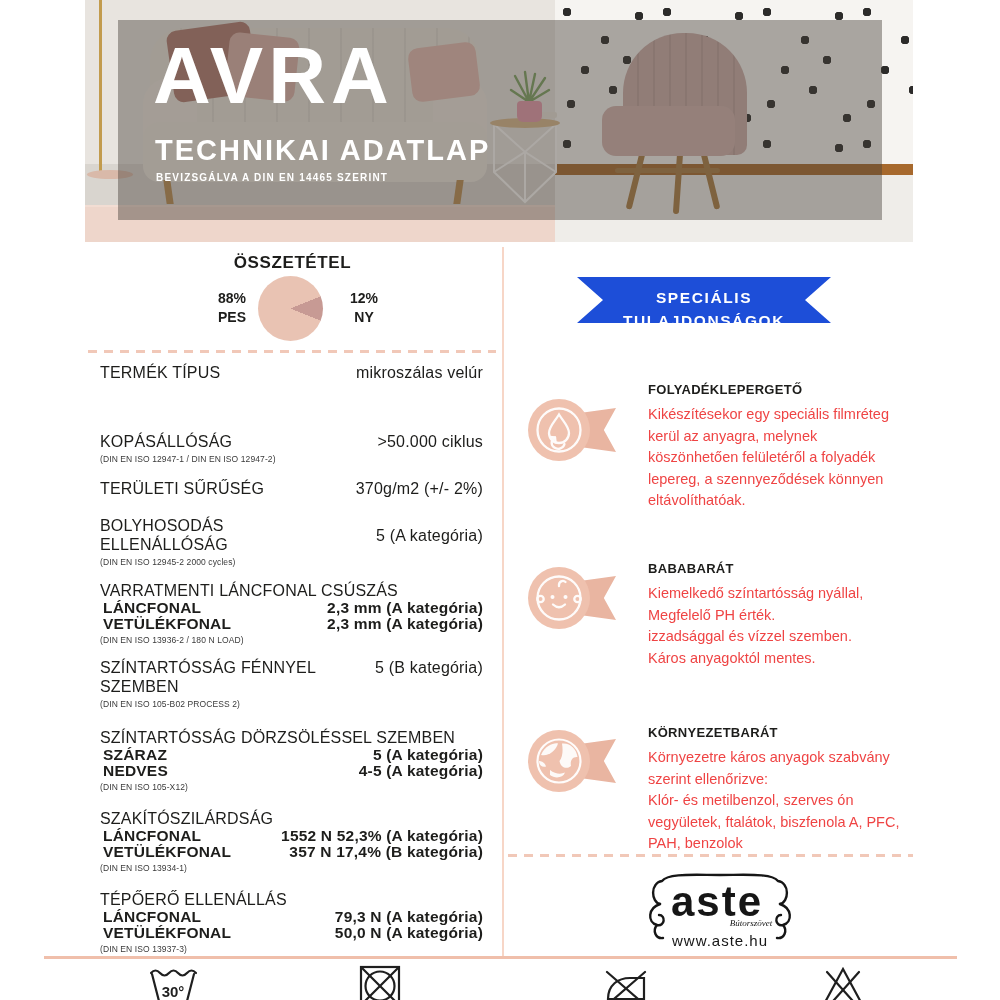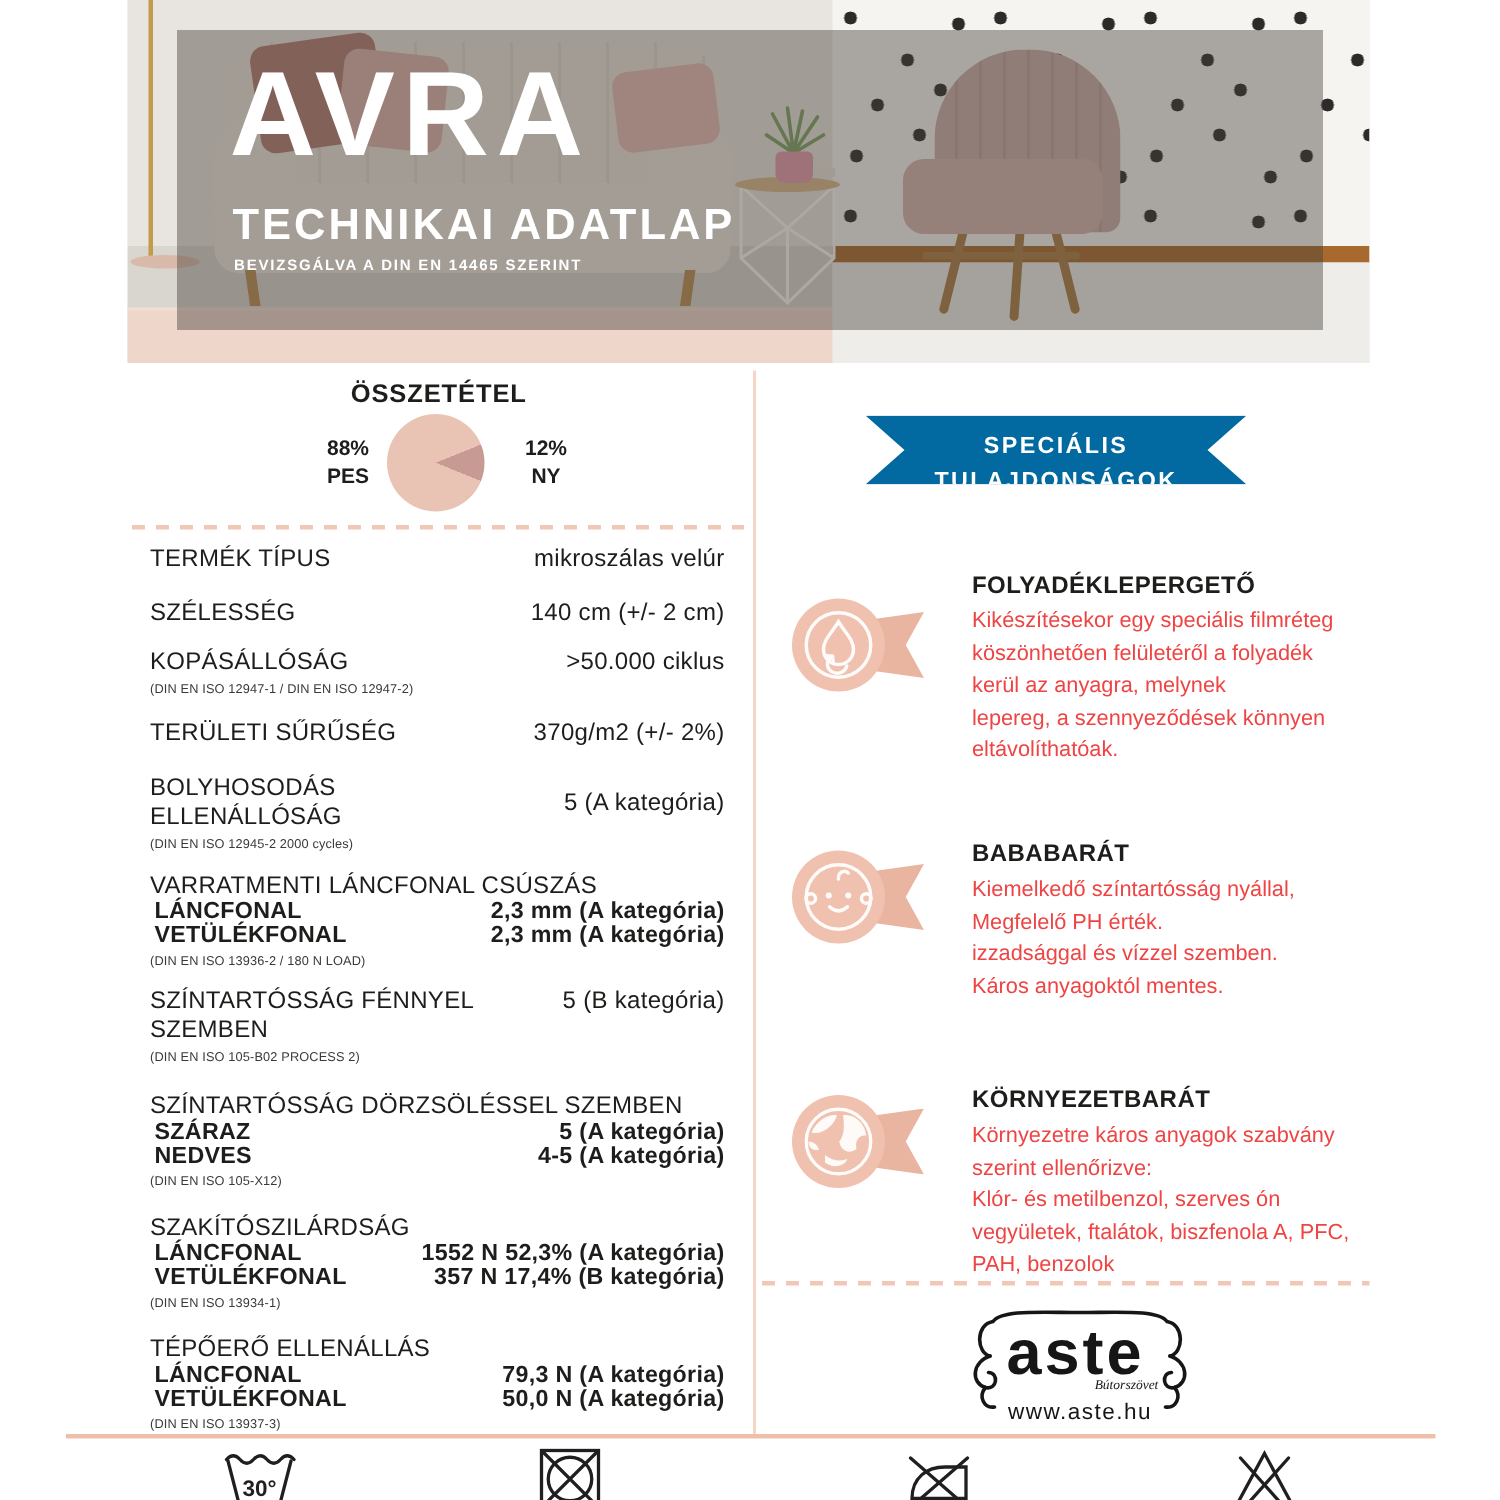--- a/index.html
+++ b/index.html
@@ -68,24 +68,24 @@
   .spec-row,.spec-group{position:absolute;left:100px;width:383px;}
   .spec-flex{display:flex;justify-content:space-between;}
   .spec-label,.spec-value,.spec-head{font-size:16px;font-weight:normal;letter-spacing:.2px;line-height:19px;}
   .spec-value{text-align:right;white-space:nowrap;}
   .spec-note{font-size:8.5px;color:#3a3a3a;letter-spacing:.1px;margin-top:3px;}
   .spec-sub{display:flex;justify-content:space-between;font-size:15.5px;font-weight:bold;line-height:16px;letter-spacing:.2px;}
   .spec-sub .sl{padding-left:3px;}
   .w225{max-width:228px;} .w235{max-width:238px;}
 
   
-  .banner{position:absolute;left:577px;top:277px;width:254px;height:46px;background:#0369a1;
+  .banner{position:absolute;left:577px;top:277px;width:254px;height:46px;background:#1d4ed8;
     clip-path:polygon(0 0,100% 0,calc(100% - 26px) 50%,100% 100%,0 100%,26px 50%);
     color:#fff;text-align:center;font-weight:bold;font-size:15.5px;letter-spacing:1.6px;line-height:23px;padding-top:9px;box-sizing:border-box;}
-  .prop-title{position:absolute;left:648px;font-size:16px;font-weight:bold;letter-spacing:.3px;}
+  .prop-title{position:absolute;left:648px;font-size:13px;font-weight:bold;letter-spacing:.3px;}
   .prop-lines{position:absolute;left:648px;font-size:14.5px;line-height:21.5px;color:#ef4444;width:272px;}
   .icon-wrap{position:absolute;left:528px;width:100px;height:62px;}
   .icon-tail{position:absolute;left:50px;top:9px;width:38px;height:44px;background:#e9b5a1;
     clip-path:polygon(0 12%,100% 0,68% 50%,100% 100%,0 88%);}
   .icon-circle{position:absolute;left:0;top:0;width:62px;height:62px;border-radius:50%;background:#efc1ae;}
 
   
   .logo{position:absolute;left:638px;top:864px;}
   .care{position:absolute;top:964px;}
 </style>
@@ -162,24 +162,20 @@
   <div class="pie-lab r">
     <div>12%</div>
     <div>NY</div>
   </div>
 
   <div class="spec-row spec-flex" style="top:363px;">
     <div class="spec-label">TERMÉK TÍPUS</div>
     <div class="spec-value">mikroszálas velúr</div>
   </div>
 
-  <div class="spec-row spec-flex" style="top:399px;">
-    <div class="spec-label">SZÉLESSÉG</div>
-    <div class="spec-value">140 cm (+/- 2 cm)</div>
-  </div>
 
   <div class="spec-row" style="top:432px;">
     <div class="spec-flex">
       <div class="spec-label">KOPÁSÁLLÓSÁG</div>
       <div class="spec-value">&gt;50.000 ciklus</div>
     </div>
     <div class="spec-note">(DIN EN ISO 12947-1  /  DIN EN ISO 12947-2)</div>
   </div>
 
   <div class="spec-row spec-flex" style="top:479px;">
@@ -269,22 +265,22 @@
           <path d="M31,15.5 C36,23.5 41,27.5 41,34 A10,10 0 0 1 21,34 C21,27.5 26,23.5 31,15.5 Z"></path>
           <path d="M36.5,45 a6.5,6 0 1 1 -9.5,-6.5"></path>
           <path d="M27,38.5 l-5,-0.5 M27,38.5 l0.6,4.8"></path>
         </g>
       </svg>
     </div>
   </div>
   <div class="prop-title" style="top:382px;">FOLYADÉKLEPERGETŐ</div>
   <div class="prop-lines" style="top:404px;">
     <div>Kikészítésekor egy speciális filmréteg</div>
+    <div>kerül az anyagra, melynek</div>
     <div>köszönhetően felületéről a folyadék</div>
-    <div>kerül az anyagra, melynek</div>
     <div>lepereg, a szennyeződések könnyen</div>
     <div>eltávolíthatóak.</div>
   </div>
 
   <div class="icon-wrap" style="top:567px;">
     <div class="icon-tail"></div>
     <div class="icon-circle">
       <svg width="62" height="62" viewBox="0 0 62 62">
         <g stroke="#ffffff" stroke-width="2.3" fill="none" opacity="0.95" stroke-linecap="round">
           <circle cx="31" cy="31" r="21.5"></circle>

